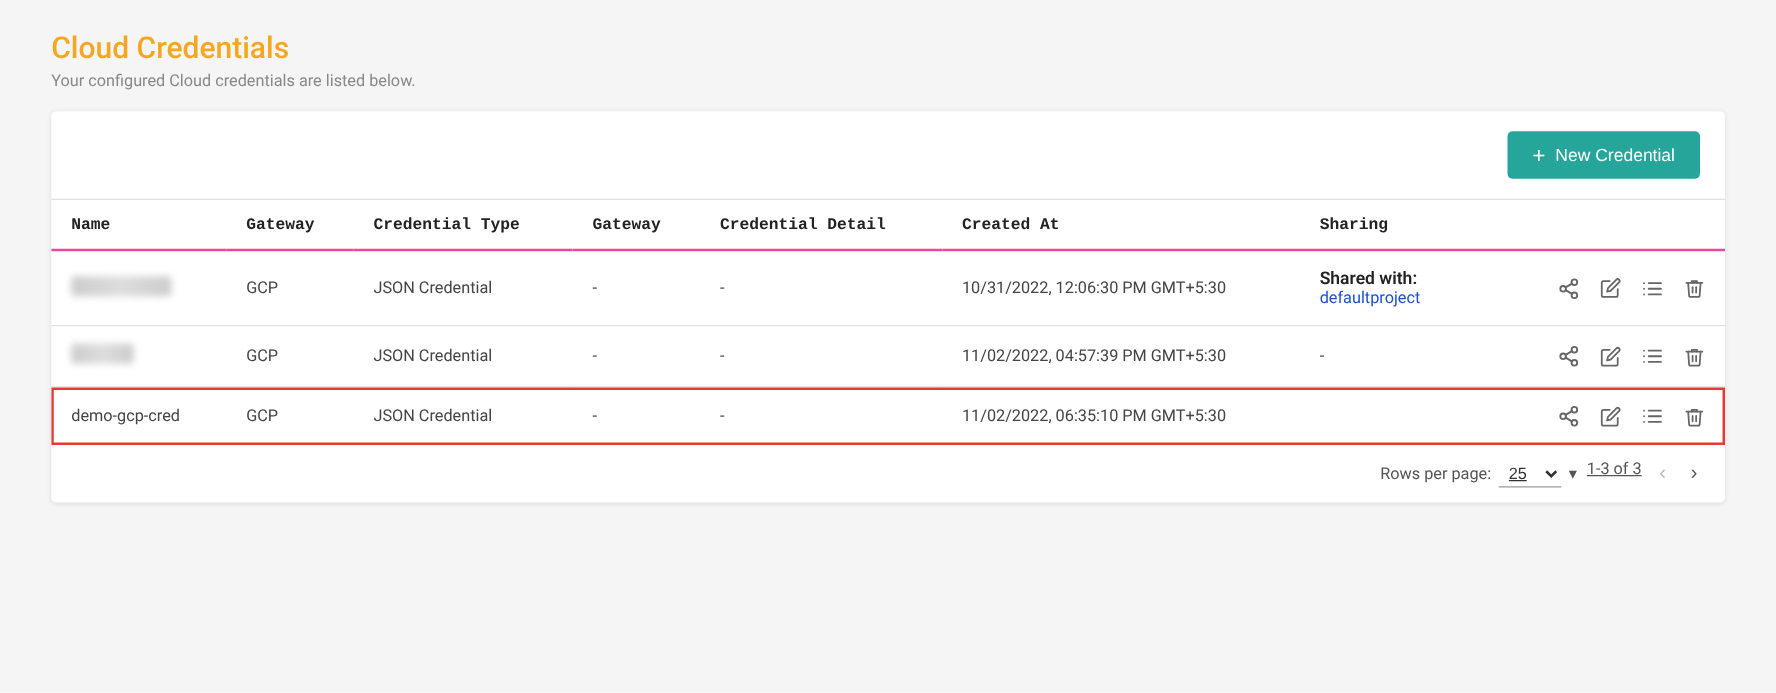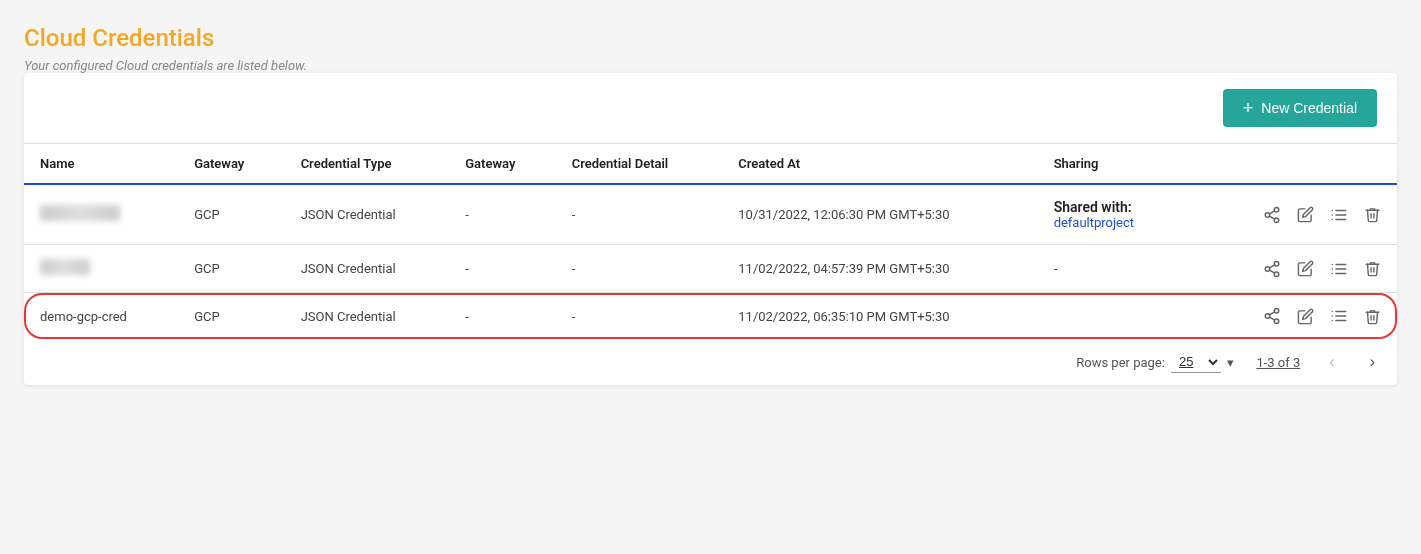--- a/index.html
+++ b/index.html
@@ -3,33 +3,33 @@
   <meta charset="utf-8">
   <style>
     * { box-sizing: border-box; margin: 0; padding: 0; }
     body {
       font-family: 'Roboto', Arial, sans-serif;
       background: #f5f5f5;
       font-size: 14px;
       color: #333;
     }
     .page-wrapper {
-      padding: 24px 24px;
+      padding: 24px 41px;
       max-width: 1421px;
     }
     .page-title {
       color: #f5a623;
       font-size: 24px;
       font-weight: 500;
       margin-bottom: 6px;
     }
     .page-subtitle {
       color: #888;
       font-size: 13px;
-      font-style: italic;
+      margin-bottom: 16px;
     }
     .card {
       background: #fff;
       border-radius: 4px;
       box-shadow: 0 1px 4px rgba(0,0,0,0.1);
       padding: 0;
       overflow: hidden;
     }
     .toolbar {
       display: flex;
@@ -54,41 +54,41 @@
     .btn-plus {
       font-size: 18px;
       font-weight: 300;
       line-height: 1;
     }
     table {
       width: 100%;
       border-collapse: collapse;
     }
     thead tr {
-      border-bottom: 2px solid #1d4ed8;
+      border-bottom: 2px solid #ec4899;
+      font-family: Liberation Mono, monospace;
     }
     th {
       text-align: left;
       padding: 12px 16px;
       font-weight: 600;
       font-size: 13px;
       color: #222;
     }
     td {
       padding: 14px 16px;
       font-size: 13px;
       color: #444;
       vertical-align: middle;
     }
     tbody tr {
       border-bottom: 1px solid #e0e0e0;
     }
     tbody tr:last-of-type.data-row {
       border-bottom: none;
-      border-radius: 18px;
     }
     .row-highlighted {
       outline: 2px solid #e53935;
       outline-offset: -2px;
     }
     .blurred-name {
       display: inline-block;
       width: 80px;
       height: 16px;
       background: linear-gradient(90deg, #ccc 0%, #ddd 50%, #ccc 100%);
@@ -128,23 +128,22 @@
       font-size: 16px;
       display: flex;
       align-items: center;
     }
     .footer-row td {
       border-bottom: none;
       padding: 12px 16px;
     }
     .pagination {
       display: flex;
-      align-items: center;
       justify-content: flex-end;
-      gap: 23px;
+      gap: 8px;
       font-size: 13px;
       color: #555;
     }
     .rows-per-page {
       display: flex;
       align-items: center;
       gap: 6px;
     }
     .rows-per-page select {
       border: none;

